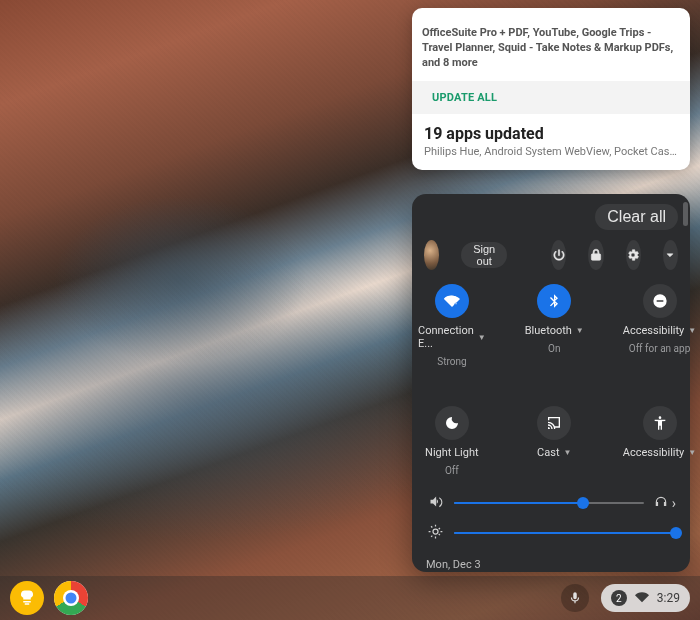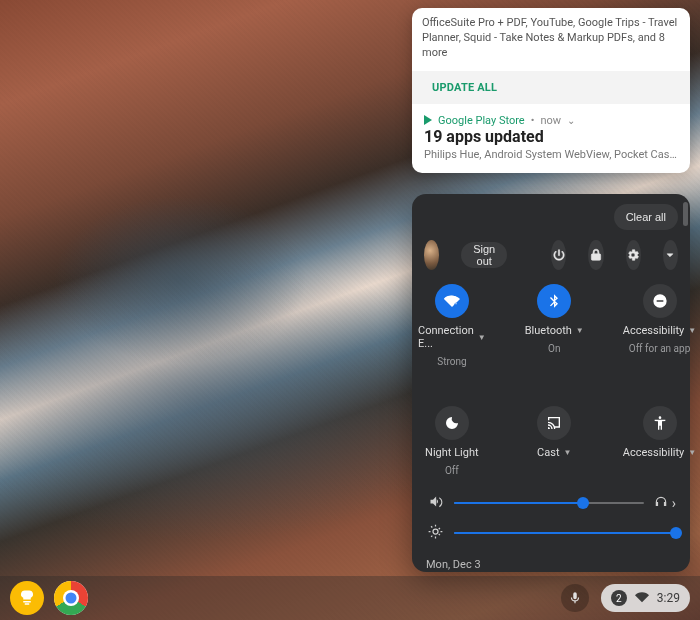--- a/index.html
+++ b/index.html
@@ -19,21 +19,21 @@
                        #3a342e 62%, #8b523c 75%, #a86a4a 90%, #7a4535 100%);
   }
   .noise { position:absolute; inset:0; opacity:.08; background:
     repeating-linear-gradient(45deg, rgba(0,0,0,.2) 0 2px, transparent 2px 4px); }
   
   .notif-card {
     position:absolute; top:8px; right:10px; width:278px;
     background:#fff; border-radius:10px; box-shadow:0 4px 16px rgba(0,0,0,.25);
     font-size:11px; color:#444; overflow:hidden;
   }
-  .notif-top { padding:8px 10px 10px; line-height:1.35; color:#555; }
+  .notif-top { padding:18px 10px 10px; line-height:1.35; color:#555;font-weight:bold; }
   .notif-update {
     background:#f3f3f3; padding:10px 20px; font-size:11px; font-weight:700;
     color:#1a9b6c; letter-spacing:.2px; cursor:pointer;
   }
   .notif-body { padding:10px 12px 12px; }
   .notif-src { display:flex; align-items:center; gap:6px; color:#1a9b6c; font-size:11px; }
   .notif-src .sep, .notif-src .when { color:#888; }
   .play-logo { width:0;height:0; border-left:8px solid #1a9b6c; border-top:5px solid transparent; border-bottom:5px solid transparent; }
   .chev-s { font-size:10px; color:#888; }
   .notif-title { font-size:16px; color:#222; font-weight:700; margin-top:0; }
@@ -41,21 +41,21 @@
   
   .panel {
     position:absolute; right:10px; top:194px; width:278px; height:378px;
     background:#2b2c2e; border-radius:14px; color:#e6e6e6;
     box-shadow:0 10px 30px rgba(0,0,0,.4); padding:10px 0 8px;
     display:flex; flex-direction:column;
   }
   .clear-row { display:flex; justify-content:flex-end; padding:0 12px 6px; position:relative; }
   .clear-btn {
     background:#3a3b3d; color:#e6e6e6; border:none; border-radius:14px;
-    font-size:11px; height:26px; padding:0 12px; cursor:pointer;
+    font-size:16px; height:26px; padding:0 12px; cursor:pointer;
   }
   .scroll-ind { position:absolute; right:2px; top:-2px; width:5px; height:24px; background:#5c5d5f; border-radius:3px; }
   .user-row { display:flex; align-items:center; gap:22px; padding:4px 12px 10px; }
   .avatar {
     width:30px; height:30px; border-radius:50%;
     background: radial-gradient(circle at 40% 35%, #d8b088, #7a5a40 60%, #3a3228);
   }
   .signout {
     background:#3a3b3d; color:#e6e6e6; border:none; border-radius:14px;
     font-size:11px; height:26px; padding:0 12px; cursor:pointer;
@@ -122,27 +122,20 @@
 </head>
 <body>
 
 <div class="wallpaper"></div>
 <div class="noise"></div>
 
 <div class="notif-card">
   <div class="notif-top">OfficeSuite Pro + PDF, YouTube, Google Trips - Travel Planner, Squid - Take Notes &amp; Markup PDFs, and 8 more</div>
   <div class="notif-update">UPDATE ALL</div>
   <div class="notif-body">
-    <div class="notif-src">
-      <span class="play-logo"></span>
-      <span>Google Play Store</span>
-      <span class="sep">•</span>
-      <span class="when">now</span>
-      <span class="chev-s">⌄</span>
-    </div>
     <div class="notif-title">19 apps updated</div>
     <div class="notif-sub">Philips Hue, Android System WebView, Pocket Casts, Co...</div>
   </div>
 </div>
 
 <div class="panel">
   <div class="clear-row">
     <div class="scroll-ind"></div>
     <button class="clear-btn">Clear all</button>
   </div>

